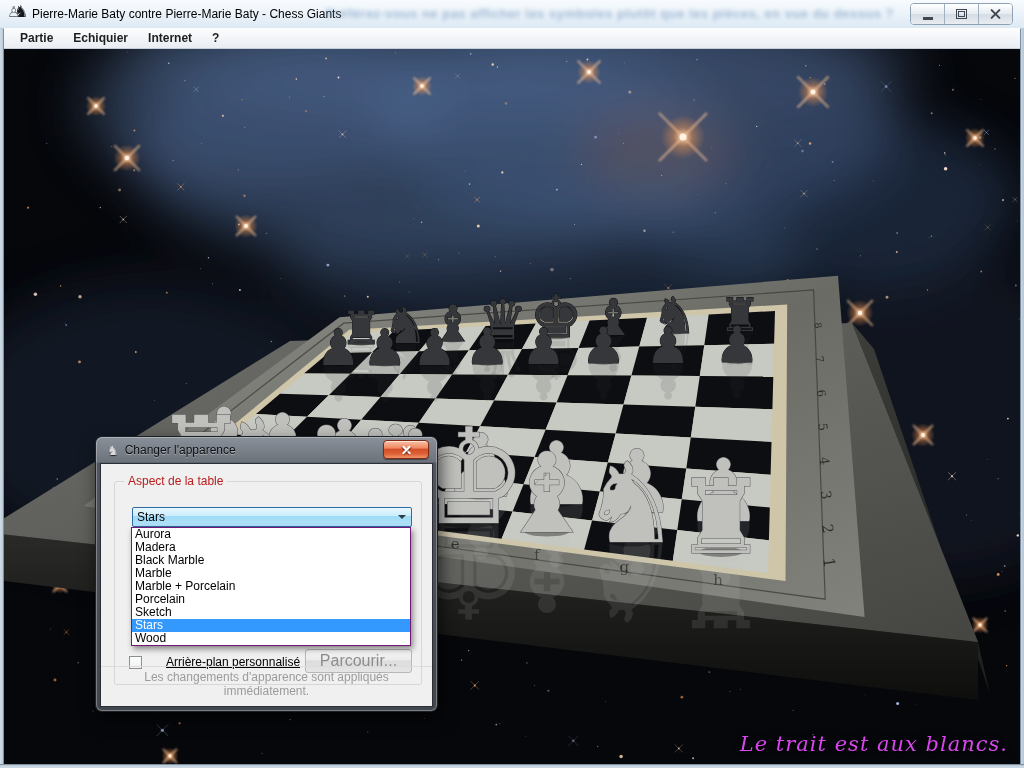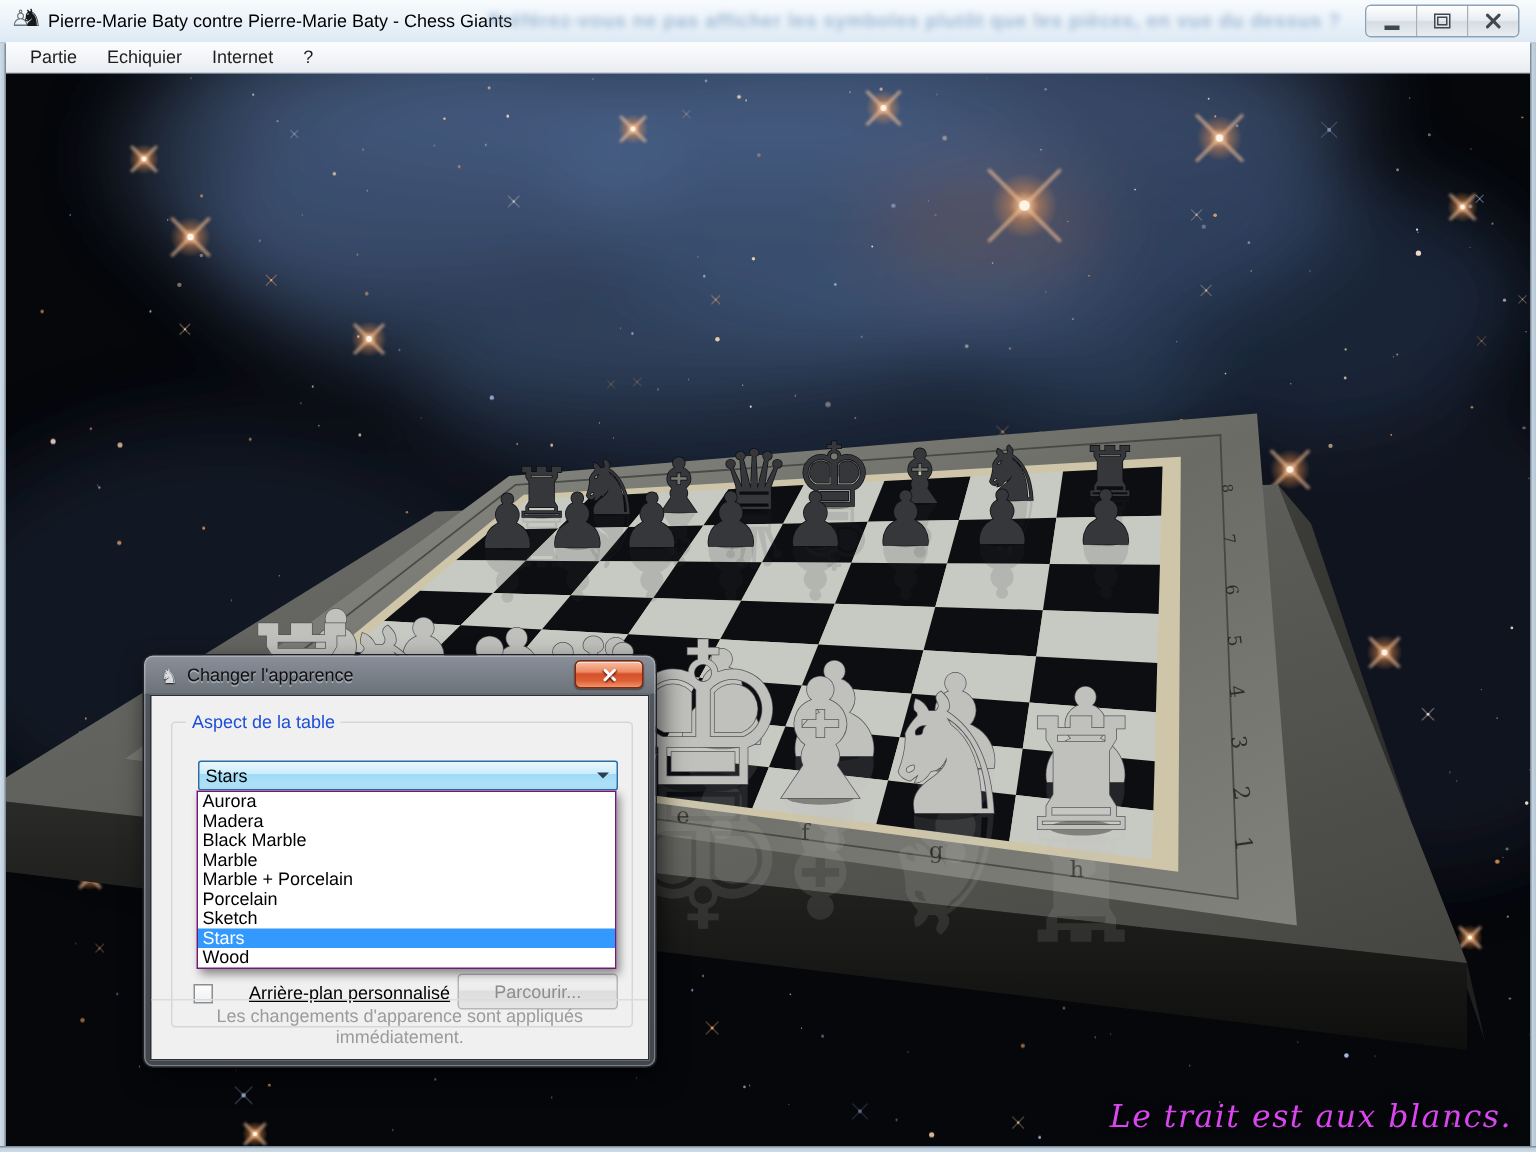--- a/index.html
+++ b/index.html
@@ -23,21 +23,21 @@
   .g-min{width:10px;height:3px;background:#3f4750;margin-top:9px;}
   .g-res{width:9px;height:8px;border:1px solid #3f4750;position:relative;}
   .g-res:after{content:"";position:absolute;inset:1px;border:1px solid #3f4750;}
   .g-x{position:relative;width:13px;height:13px;}
   .g-x i{position:absolute;left:0;top:5.5px;width:13px;height:2px;background:#3f4750;border-radius:1px;}
   .g-x i:first-child{transform:rotate(45deg);}
   .g-x i:last-child{transform:rotate(-45deg);}
   .menubar{position:absolute;left:4px;top:28px;width:1016px;height:21px;z-index:4;
     background:linear-gradient(#fdfdfe,#e9edf2);border-bottom:1px solid #c6cfd9;
     display:flex;align-items:center;padding-left:6px;box-sizing:border-box;}
-  .menu-item{font-size:12px;color:#1e1e1e;padding:2px 10px;cursor:default;}
+  .menu-item{font-size:12px;color:#1e1e1e;padding:2px 10px;cursor:default;font-weight:bold;}
   .border-l,.border-r,.border-b{position:absolute;background:linear-gradient(90deg,#cfdce7,#b6c6d4);z-index:3;}
   .border-l{left:0;top:28px;width:4px;bottom:0;box-shadow:inset -1px 0 0 #7d8f9e;}
   .border-r{right:0;top:28px;width:4px;bottom:0;box-shadow:inset 1px 0 0 #7d8f9e;}
   .border-b{left:0;bottom:0;height:4px;width:1024px;background:linear-gradient(#b6c6d4,#cfdce7);box-shadow:inset 0 1px 0 #7d8f9e;}
   
   #scene-svg{position:absolute;inset:0;z-index:0;}
   .turn-text{position:absolute;right:16px;bottom:12px;z-index:1;
     font-family:"DejaVu Serif",serif;font-style:italic;font-size:21px;letter-spacing:1px;
     color:#d946ef;text-shadow:1px 2px 3px #000,0 0 6px rgba(0,0,0,.8);}
   
@@ -53,41 +53,41 @@
     background:linear-gradient(#f8c0a8 0%,#ef8a63 40%,#d4502a 50%,#dd6034 75%,#f0936a 100%);
     box-shadow:inset 0 1px 0 rgba(255,255,255,.6),0 1px 1px rgba(0,0,0,.4);
     display:flex;align-items:center;justify-content:center;}
   .dlg-close .g-x{width:11px;height:11px;}
   .dlg-close .g-x i{width:11px;height:2px;top:4.5px;background:#fff;box-shadow:0 1px 1px rgba(80,10,0,.7);}
   .dlg-client{position:absolute;left:4px;right:4px;top:26px;bottom:4px;background:#f0f0f0;
     border:1px solid #2c3036;box-sizing:border-box;}
   .groupbox{position:absolute;left:13px;top:17px;width:306px;height:202px;
     border:1px solid #d7d7d2;border-radius:3px;}
   .group-label{position:absolute;top:-8px;left:9px;background:#f0f0f0;padding:0 4px;
-    font-size:12px;color:#1d4ed8;}
+    font-size:12px;color:#b91c1c;}
   .combo{position:absolute;left:31px;top:43px;width:280px;height:20px;box-sizing:border-box;
     border:1px solid #2d6da3;border-radius:2px;cursor:pointer;
     background:linear-gradient(180deg,#e9f7fe 0%,#c9ecfc 45%,#9fdbf6 46%,#b3e3f9 100%);}
   .combo-text{position:absolute;left:4px;top:2px;font-size:12px;color:#000;}
   .combo-arrow{position:absolute;right:1px;top:1px;bottom:1px;width:17px;
     display:flex;align-items:center;justify-content:center;}
   .combo-arrow b{width:0;height:0;border-left:4px solid transparent;border-right:4px solid transparent;
     border-top:4px solid #2c3e4d;}
   .droplist{position:absolute;left:30px;top:63px;width:280px;box-sizing:border-box;background:#fff;
     border:1px solid #701a75;box-shadow:2px 3px 6px rgba(0,0,0,.45);z-index:2;}
   .list-item{height:13px;line-height:13px;font-size:12px;color:#000;padding-left:3px;cursor:pointer;
     white-space:nowrap;overflow:hidden;}
   .list-item.selected{background:#3399ff;color:#fff;}
   .cbrow{position:absolute;left:28px;top:191px;display:flex;align-items:center;}
   .cb{width:13px;height:13px;border:1px solid #8e8f8f;box-sizing:border-box;cursor:pointer;
     background:linear-gradient(#fdfdfd,#eef0f2);}
   .cb-label{margin-left:24px;font-size:12px;color:#000;text-decoration:underline;}
   .browse-btn{position:absolute;left:204px;top:185px;width:107px;height:24px;box-sizing:border-box;
     border:1px solid #b5b8bb;border-radius:3px;text-align:center;line-height:22px;
-    font-size:12px;color:#8d8d8d;
+    font-size:16px;color:#8d8d8d;
     background:linear-gradient(#f6f6f6,#ebebeb 45%,#dddddd 50%,#e5e5e5);}
   .dlg-footer{position:absolute;left:0;right:0;bottom:15px;height:21px;border-top:1px solid #dcdcdc;
     font-size:12px;color:#9b9b9b;text-align:center;padding-top:3px;}
 </style>
 </head>
 <body>
 
 <div class="win">
 
   <svg id="scene-svg" viewBox="0 0 1024 768" width="1024" height="768">

